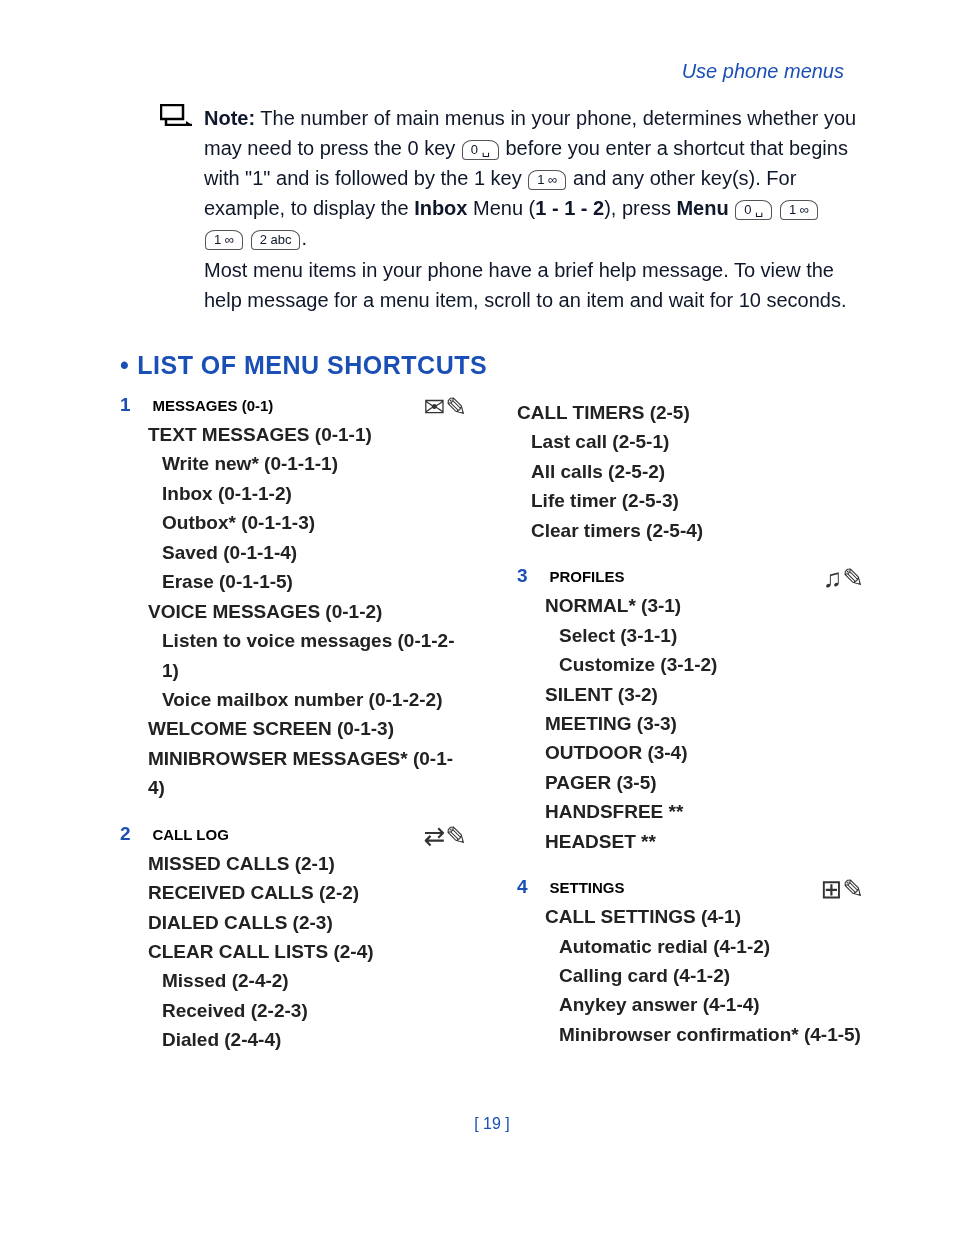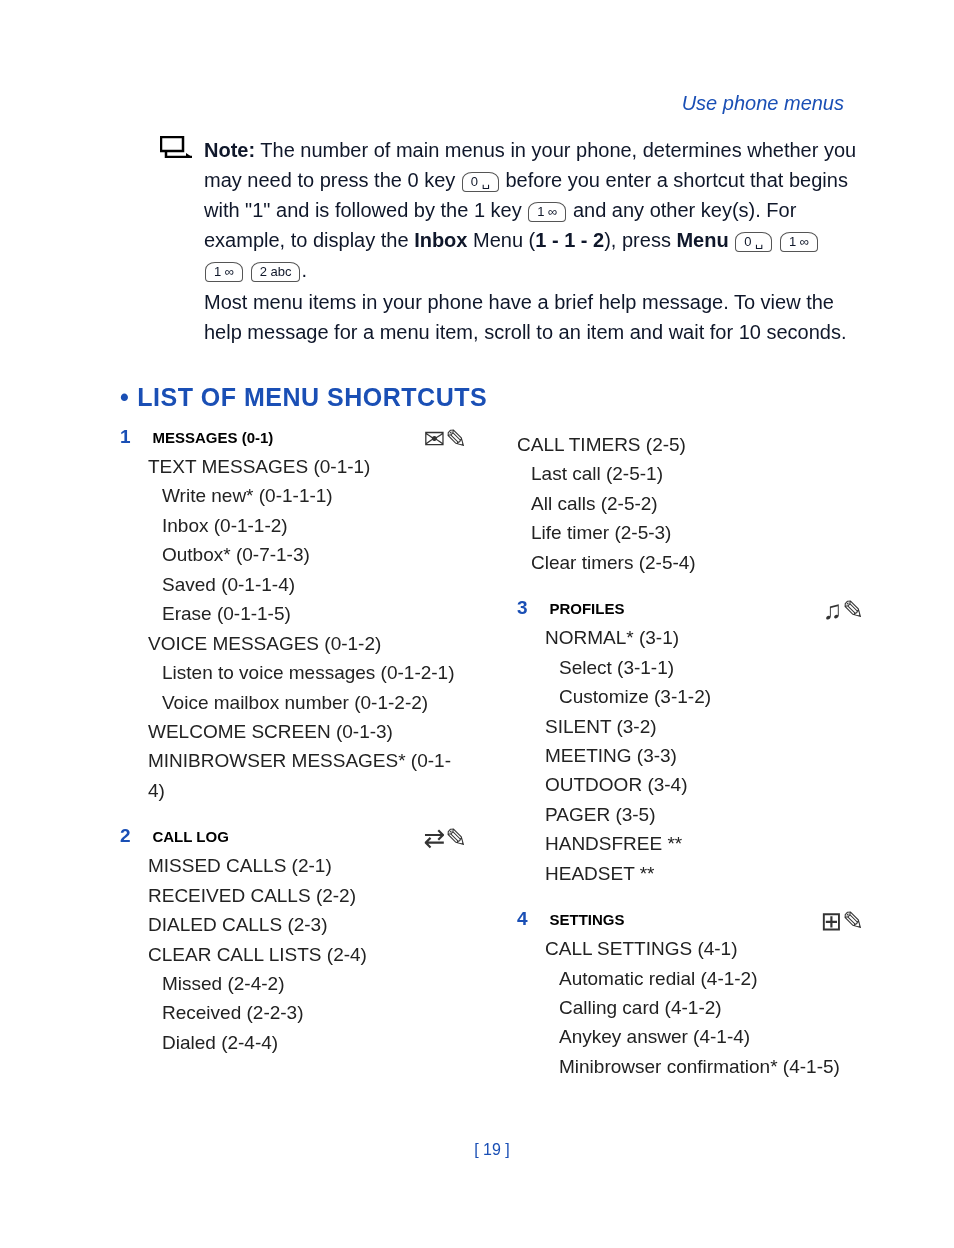--- a/index.html
+++ b/index.html
@@ -6,21 +6,21 @@
     margin: 0;
     padding: 0;
     font-family: Verdana, Geneva, sans-serif;
     color: #222;
     background: #fff;
     width: 954px;
     min-height: 1248px;
     box-sizing: border-box;
   }
   .page {
-    padding: 92px 90px 40px 120px;
+    padding: 60px 90px 40px 120px;
     box-sizing: border-box;
   }
   .header-link {
     text-align: right;
     color: #1a4fb5;
     font-style: italic;
     font-size: 20px;
     margin-bottom: 20px;
     margin-right: 20px;
   }
@@ -89,20 +89,21 @@
     color: #333;
   }
   .menu-list {
     margin: 4px 0 0 28px;
     padding: 0;
     font-size: 19px;
     list-style: none;
   }
   .menu-list li {
     line-height: 1.55;
+    font-weight: bold;
   }
   .sub1 { padding-left: 0; }
   .sub2 { padding-left: 14px; }
   .page-num {
     text-align: center;
     color: #1a4fb5;
     font-size: 16px;
     margin-top: 40px;
   }
 </style>
@@ -139,21 +140,21 @@
     <div class="col">
 
       <div class="menu-group">
         <span class="menu-num">1</span>
         <span class="menu-title">MESSAGES (0-1)</span>
         <span class="menu-icon">✉✎</span>
         <ul class="menu-list" id="list-messages">
             <li class="sub1">TEXT MESSAGES (0-1-1)</li>
             <li class="sub2">Write new* (0-1-1-1)</li>
             <li class="sub2">Inbox (0-1-1-2)</li>
-            <li class="sub2">Outbox* (0-7-1-3)</li>
+            <li class="sub2">Outbox* (0-1-1-3)</li>
             <li class="sub2">Saved (0-1-1-4)</li>
             <li class="sub2">Erase (0-1-1-5)</li>
             <li class="sub1">VOICE MESSAGES (0-1-2)</li>
             <li class="sub2">Listen to voice messages (0-1-2-1)</li>
             <li class="sub2">Voice mailbox number (0-1-2-2)</li>
             <li class="sub1">WELCOME SCREEN (0-1-3)</li>
             <li class="sub1">MINIBROWSER MESSAGES* (0-1-4)</li>
           </ul>
       </div>
 

